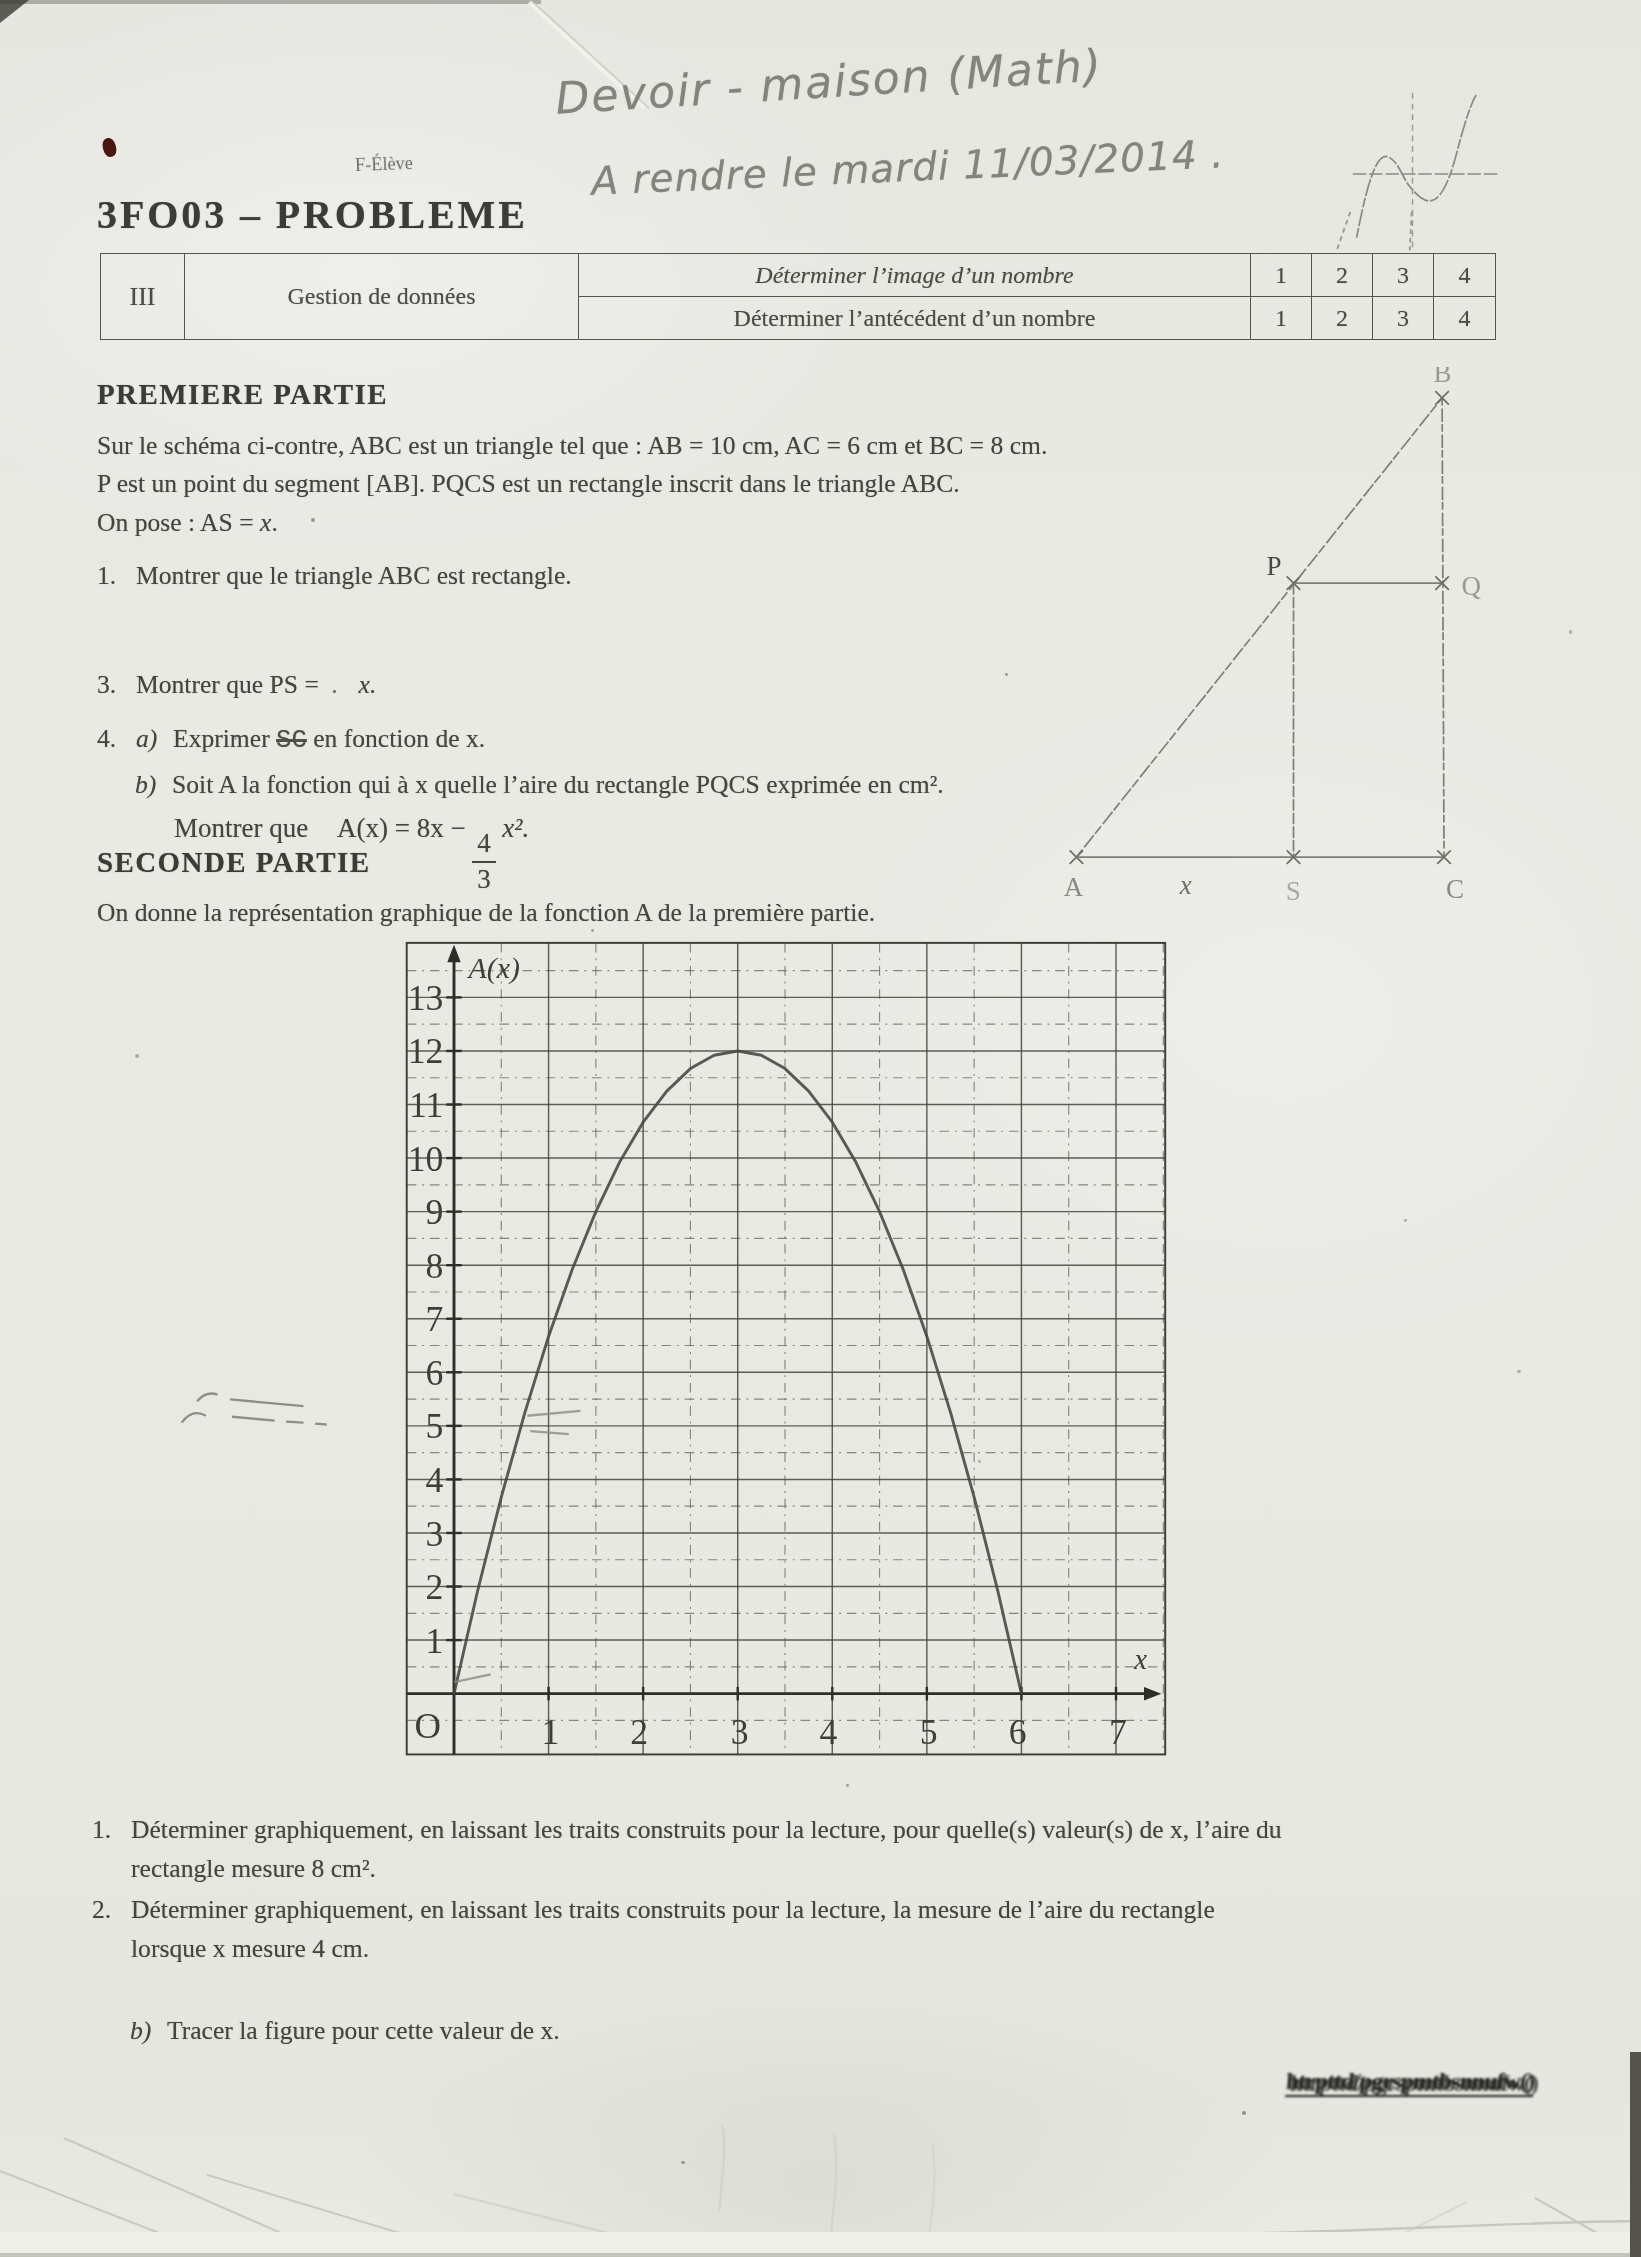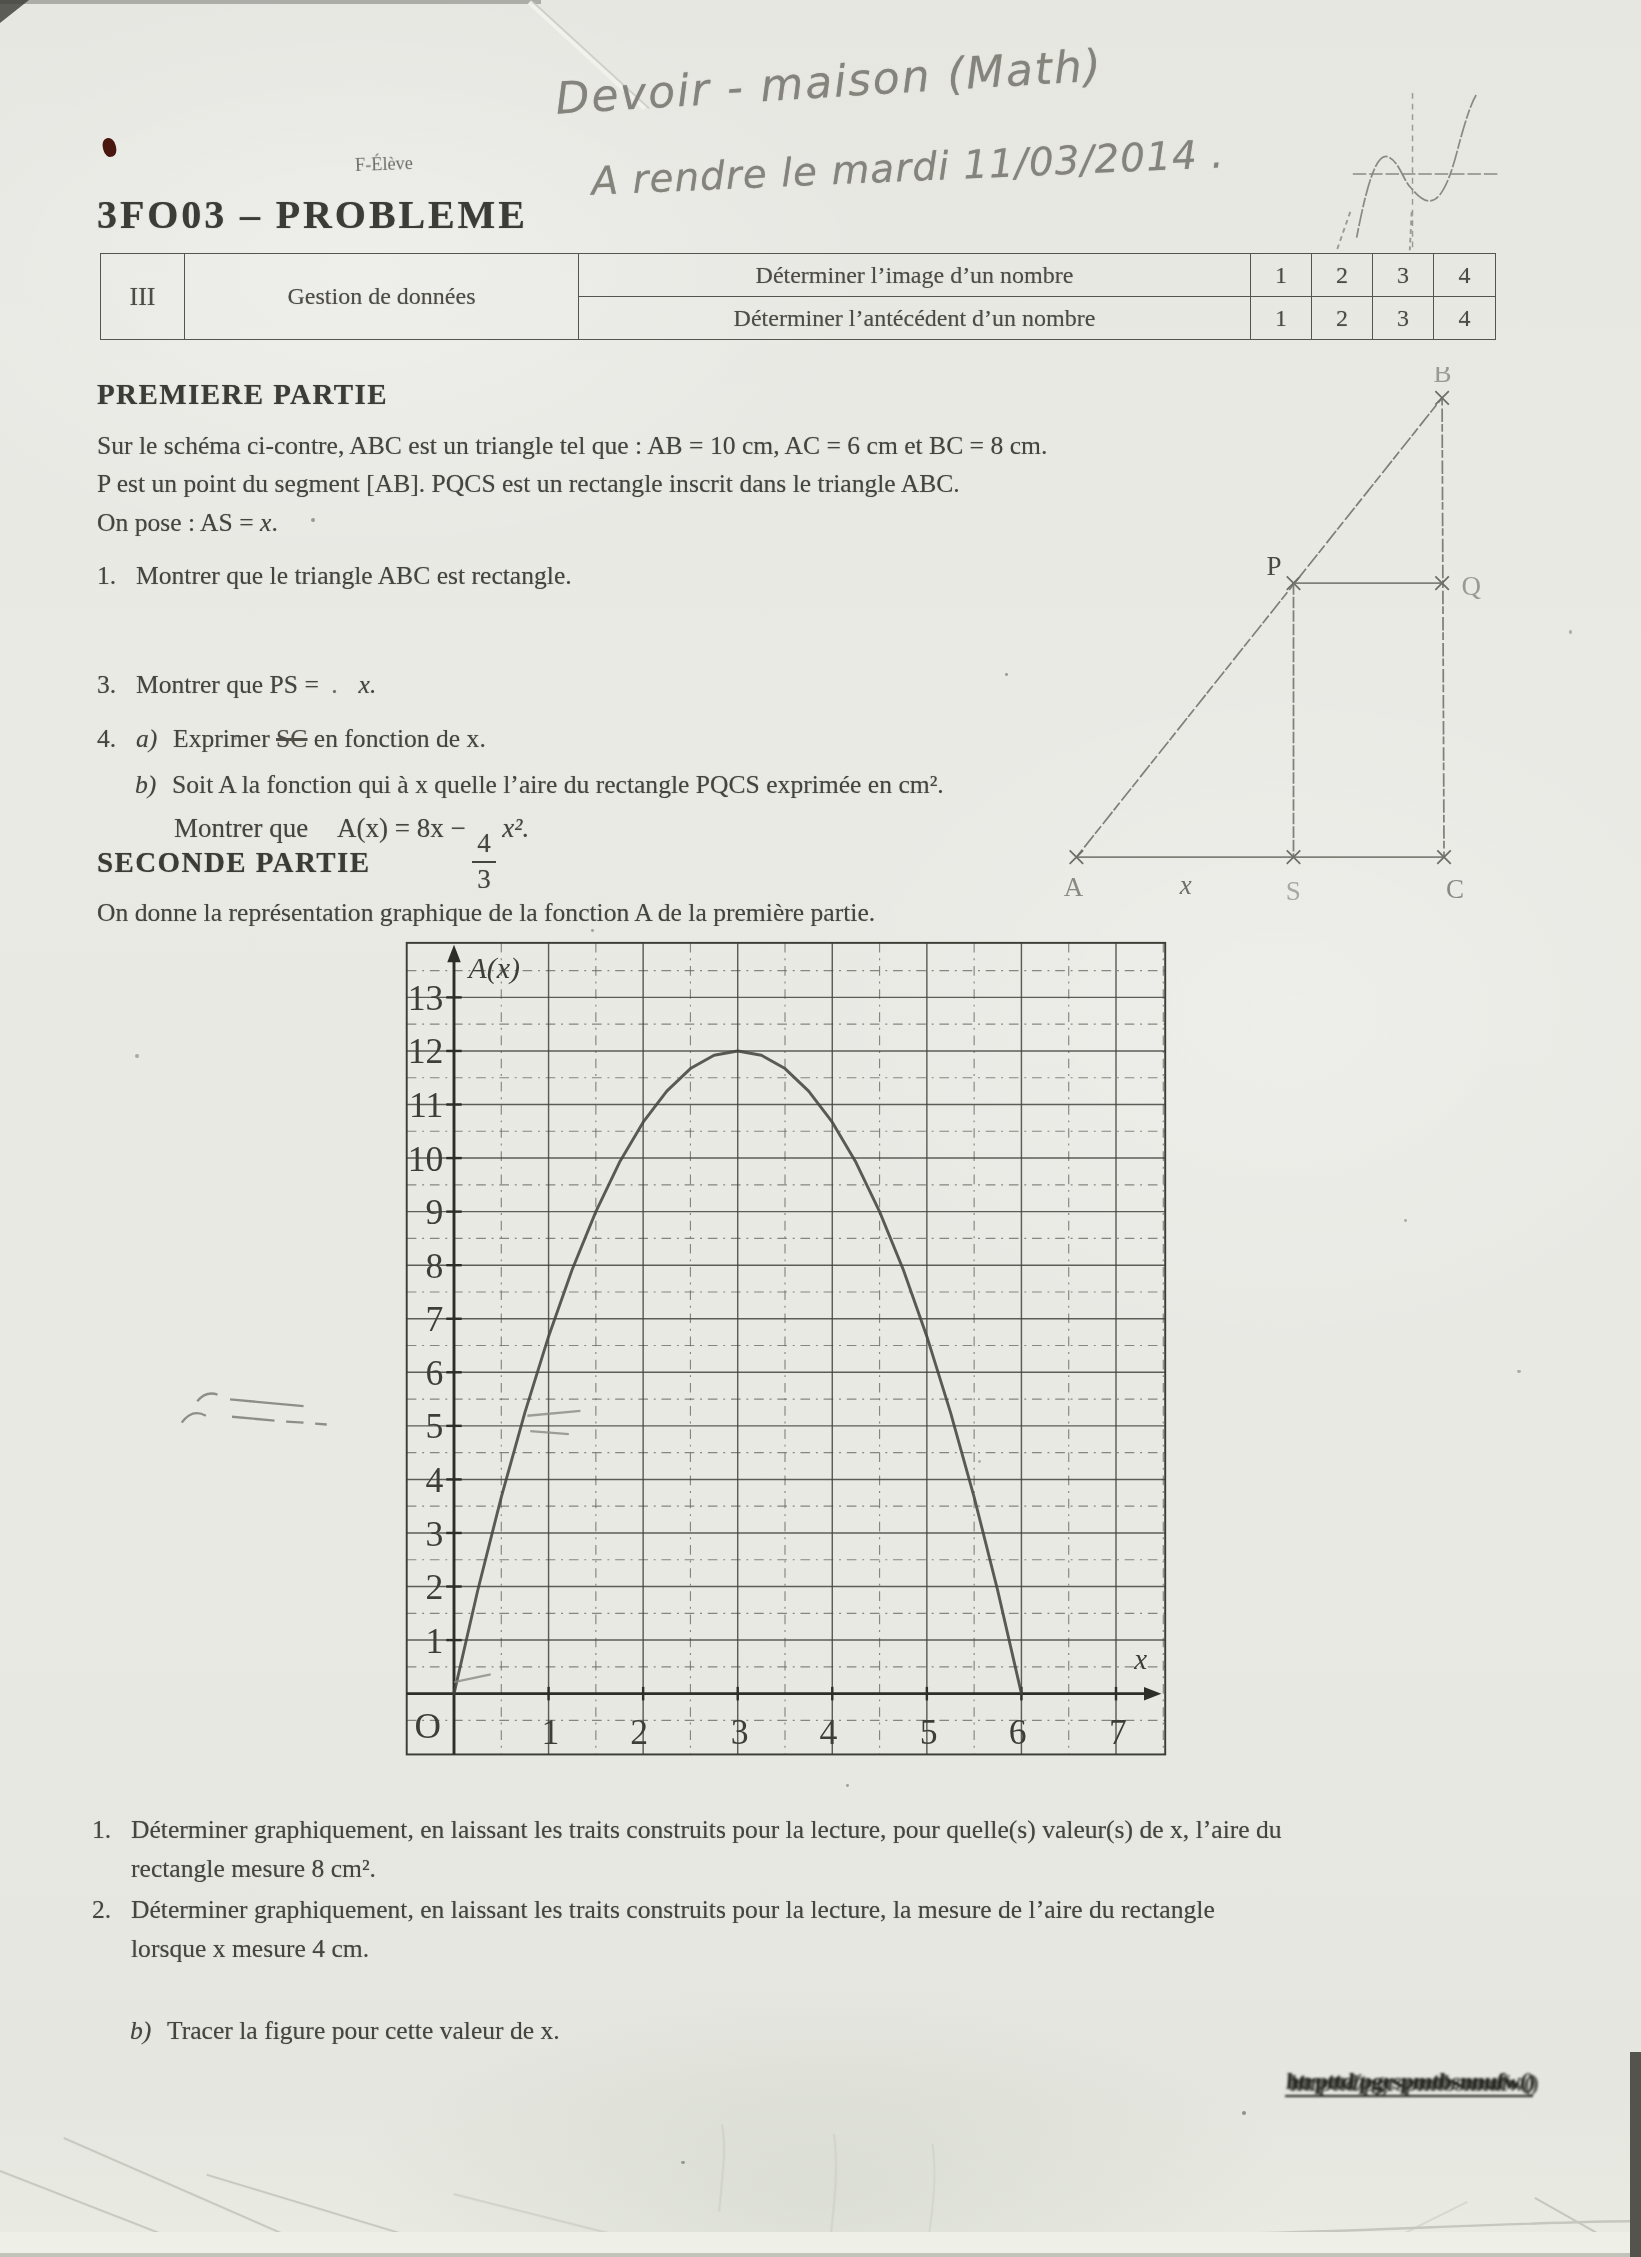--- a/index.html
+++ b/index.html
@@ -59,21 +59,21 @@
   <svg class="abs" style="left:1323px;top:208px;" width="116" height="48" viewBox="0 0 120 50">
     <path d="M28 4 L14 44" stroke="#9b9b93" stroke-width="2" fill="none" stroke-dasharray="5 4"></path>
     <path d="M92 4 L90 44" stroke="#9b9b93" stroke-width="2" fill="none" stroke-dasharray="5 4"></path>
   </svg>
 
   <table class="skills abs" style="left:100px;top:253px;width:1387px;">
     <tbody>
         <tr>
       <td rowspan="2" style="width:83px;font-size:26px;">III</td>
       <td rowspan="2" style="width:393px;">Gestion de données</td>
-      <td style="width:671px;">Déterminer l’image d’un nombre</td>
+      <td style="width:671px;font-style:italic;">Déterminer l’image d’un nombre</td>
       <td style="width:60px;">1</td>
       <td style="width:60px;">2</td>
       <td style="width:60px;">3</td>
       <td style="width:61px;">4</td>
     </tr>
     <tr>
       <td>Déterminer l’antécédent d’un nombre</td>
       <td>1</td>
       <td>2</td>
       <td>3</td>
@@ -91,21 +91,21 @@
   </div>
 
   <div class="abs print" style="left:97px;top:561px;font-size:25.6px;">
     <span class="qnum">1.</span><span>Montrer que le triangle ABC est rectangle.</span>
   </div>
   <div class="abs print" style="left:97px;top:670px;font-size:25.6px;">
     <span class="qnum">3.</span><span>Montrer que PS = </span><span class="faded" style="margin:0 21px 0 5.8px;">.</span><i class="vx">x.</i>
   </div>
   <div class="abs print" style="left:97px;top:724px;font-size:25.6px;">
     <span class="qnum">4.</span><span class="subtag">a)</span><span>Exprimer</span>
-    <span class="struck" style="filter:none;">SC</span>
+    <span class="struck" style="filter:none;font-family:Liberation Mono, monospace;">SC</span>
     <span>en fonction de x.</span>
   </div>
   <div class="abs print" style="left:135px;top:770px;font-size:25.6px;">
     <span class="subtag">b)</span><span>Soit A la fonction qui à x quelle l’aire du rectangle PQCS exprimée en cm².</span>
   </div>
   <div class="abs print" style="left:174px;top:813px;font-size:27px;">
     <span>Montrer que</span>
     <span style="margin-left:22px;">A(x) = 8x −</span><span class="frac">
         <span class="fnum">4</span>
         <span class="fden">3</span>

